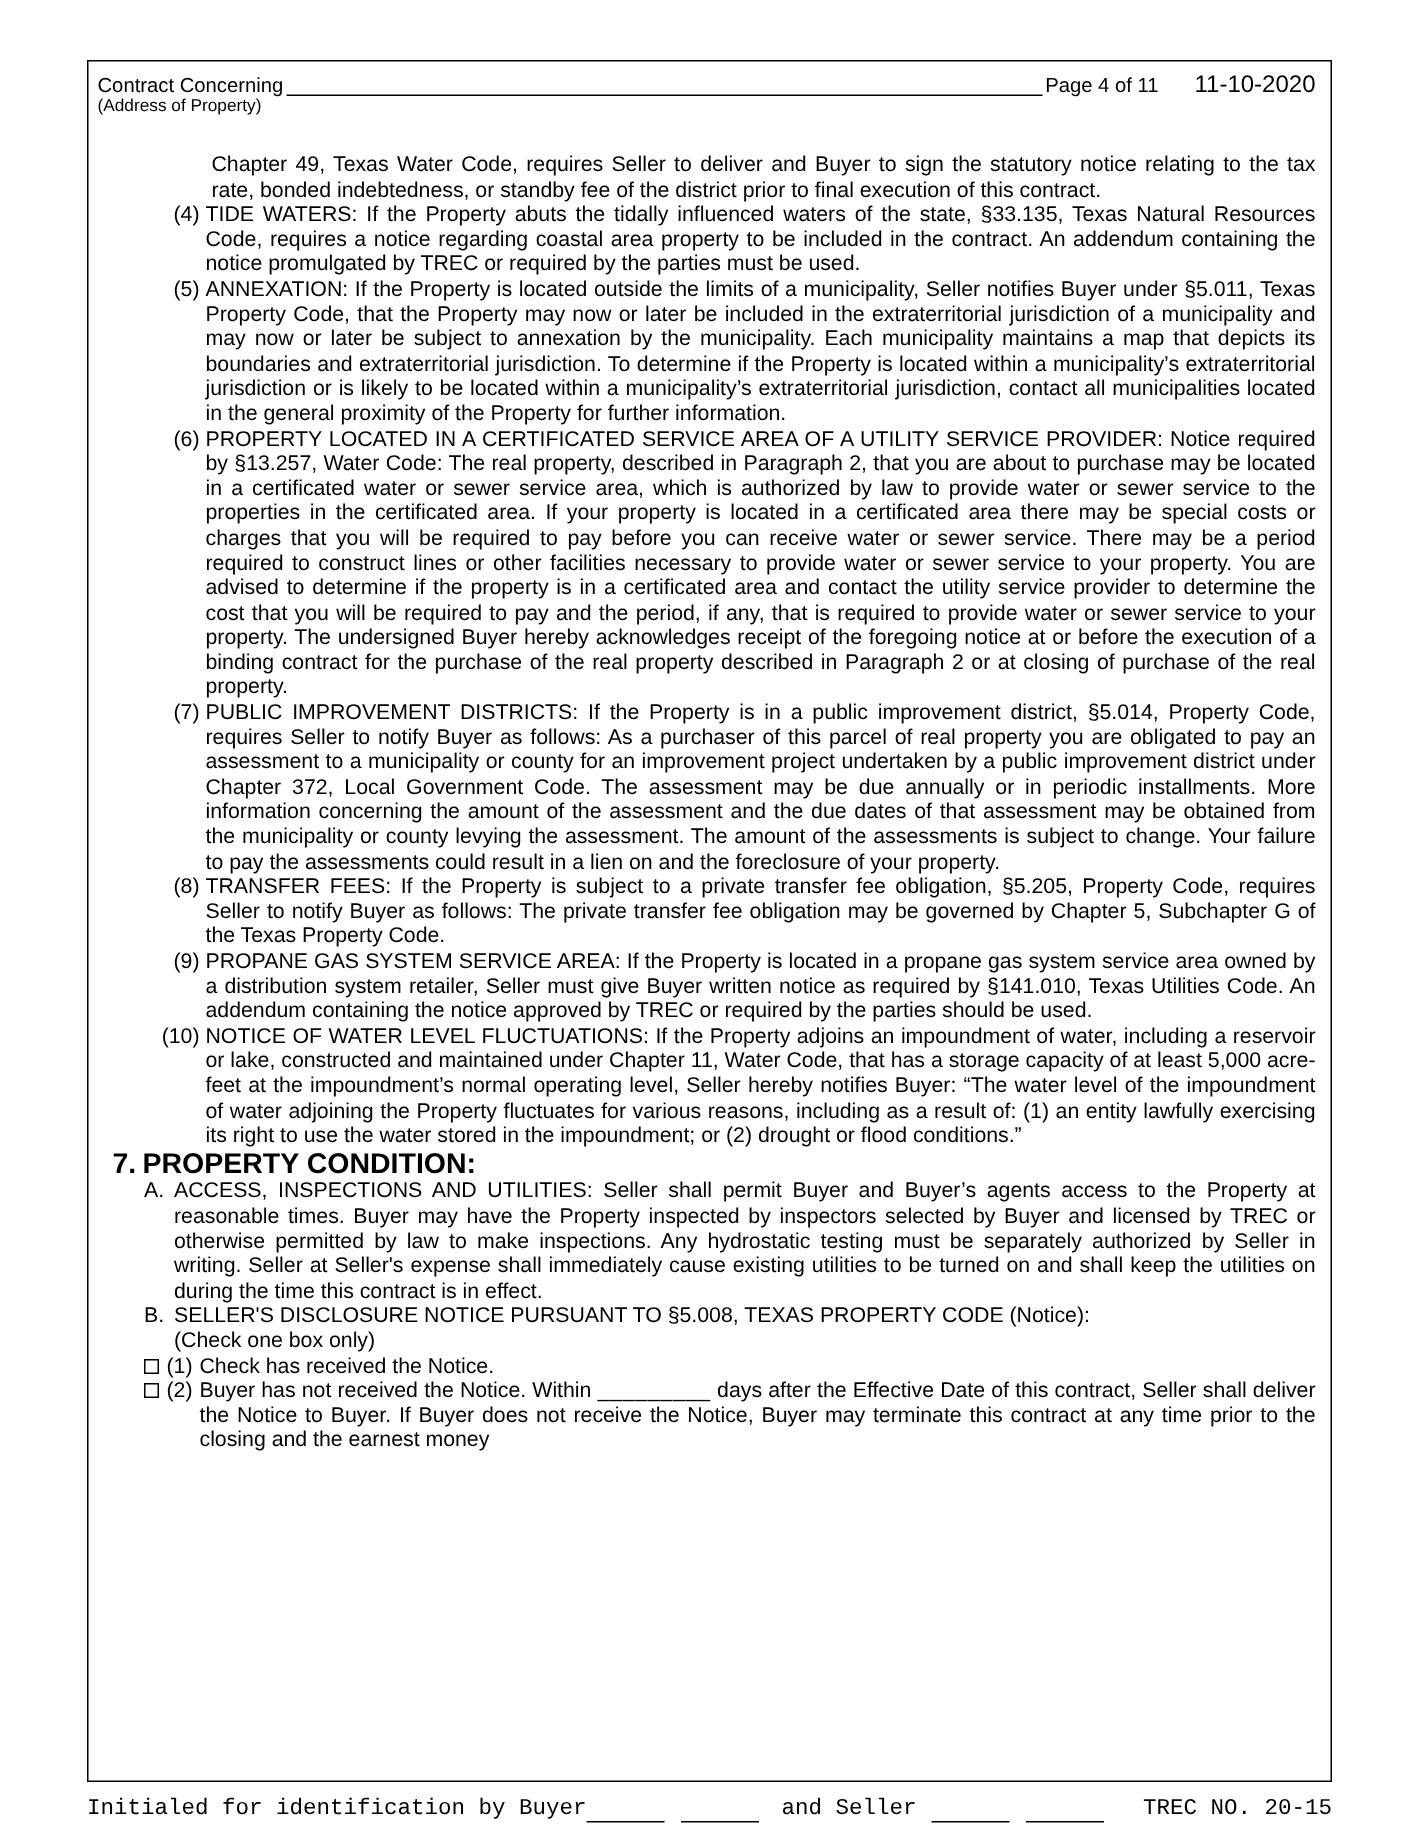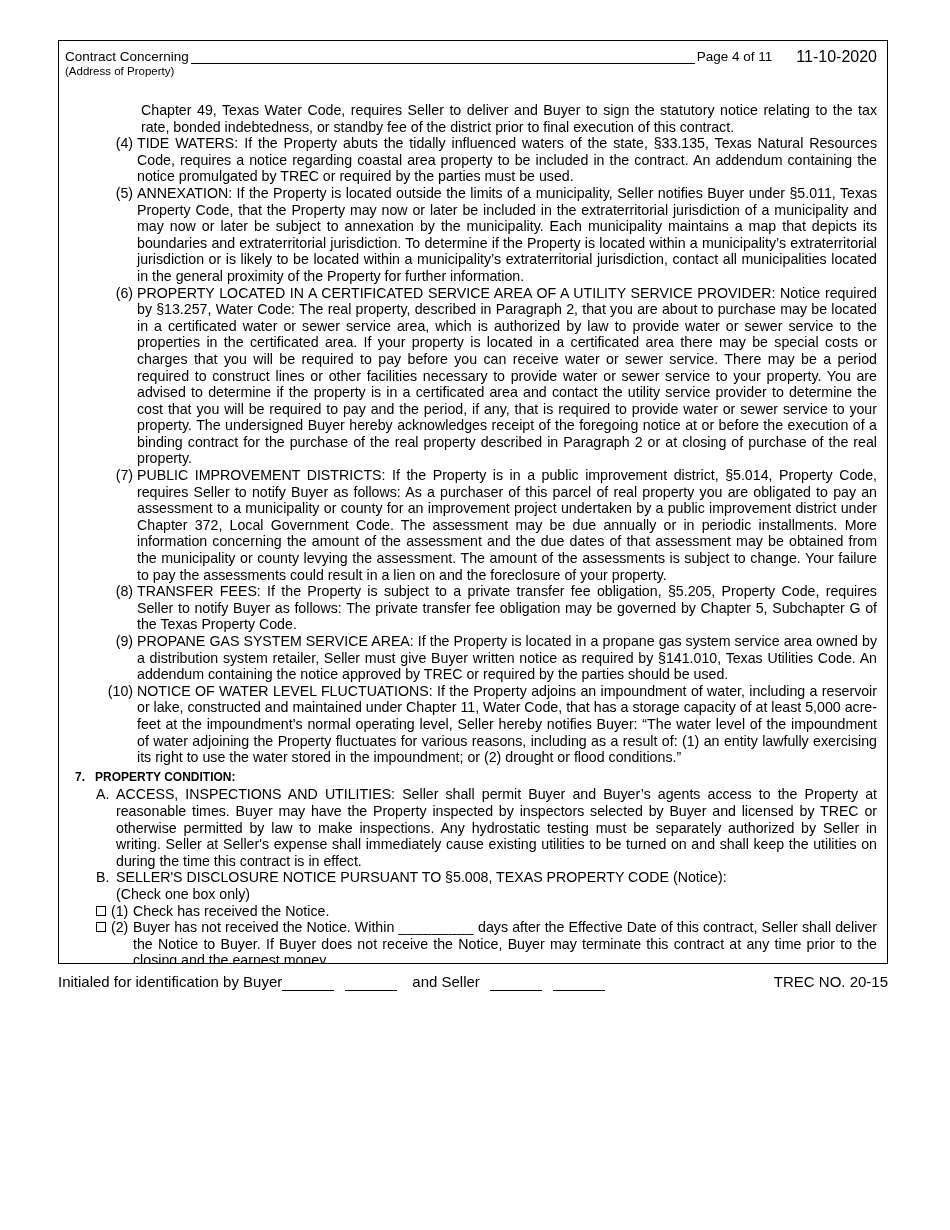--- a/index.html
+++ b/index.html
@@ -5,55 +5,55 @@
   * { margin:0; padding:0; box-sizing:border-box; }
   html,body { background:#fff; }
   body {
     width:950px; height:1230px;
     font-family:"Liberation Sans", sans-serif;
     color:#000;
   }
   .page { width:950px; height:1230px; padding:40px 62px 0 58px; }
   .border-box {
     border:1px solid #000;
-    height:924px;
+    height:1148px;
     padding:8px 10px 0 6px;
     overflow:hidden;
   }
   
   .header-row { display:flex; align-items:flex-end; font-size:13.5px; line-height:15px; }
   .hdr-label { white-space:nowrap; }
   .hdr-blank { flex:1; border-bottom:1px solid #000; height:15px; margin:0 2px; }
   .hdr-page { white-space:nowrap; }
   .hdr-date { font-size:16px; margin-left:24px; white-space:nowrap; }
   .addr-row { font-size:11.5px; line-height:13px; margin:1px 0 24px 0; }
   
   .txt { font-size:14.2px; line-height:16.6px; text-align:justify; }
   .items { padding-left:40px; }
   .intro { margin-left:36px; }
   .item { display:flex; align-items:flex-start; }
   .item .num { flex:none; width:32px; text-align:right; padding-right:4px; font-size:14.2px; line-height:16.6px; }
   .item .txt { flex:1; }
   
-  .sec7 { margin:3px 0 1px 10px; font-weight:bold; font-size:12px; line-height:16.6px; }
+  .sec7 { margin:3px 0 1px 10px; font-weight:bold; font-size:19px; line-height:16.6px; }
   .sec7 .sec7num { display:inline-block; width:20px; }
   .sub { display:flex; margin-left:31px; align-items:flex-start; }
   .sub .letter { flex:none; width:20px; font-size:14.2px; line-height:16.6px; }
   .sub .txt { flex:1; }
   .check-row { display:flex; margin-left:31px; align-items:flex-start; }
   .checkbox {
     flex:none; width:10px; height:10px;
     border:1.5px solid #000;
     margin-top:3px; cursor:pointer; background:#fff;
   }
   .cbnum { flex:none; width:27px; padding-left:5px; font-size:14.2px; line-height:16.6px; }
   .check-row .txt { flex:1; }
   .days-blank { white-space:nowrap; letter-spacing:0.5px; }
   
-  .footer { display:flex; justify-content:space-between; align-items:center; margin-top:9px; font-size:15px; line-height:18px; }
+  .footer { display:flex; justify-content:space-between; align-items:center; margin-top:9px; font-size:15px; line-height:18px;font-family:Liberation Mono, monospace; }
   .footer-left { display:flex; align-items:flex-end; }
   .fblank { display:inline-block; width:52px; border-bottom:1px solid #000; height:16px; margin-right:11px; }
   .fblank.first { margin-left:0; }
   .and-seller { margin:0 10px 0 4px; white-space:nowrap; }
   .trec-no { white-space:nowrap; }
 </style>
 </head>
 <body>
 
 <div class="page">

